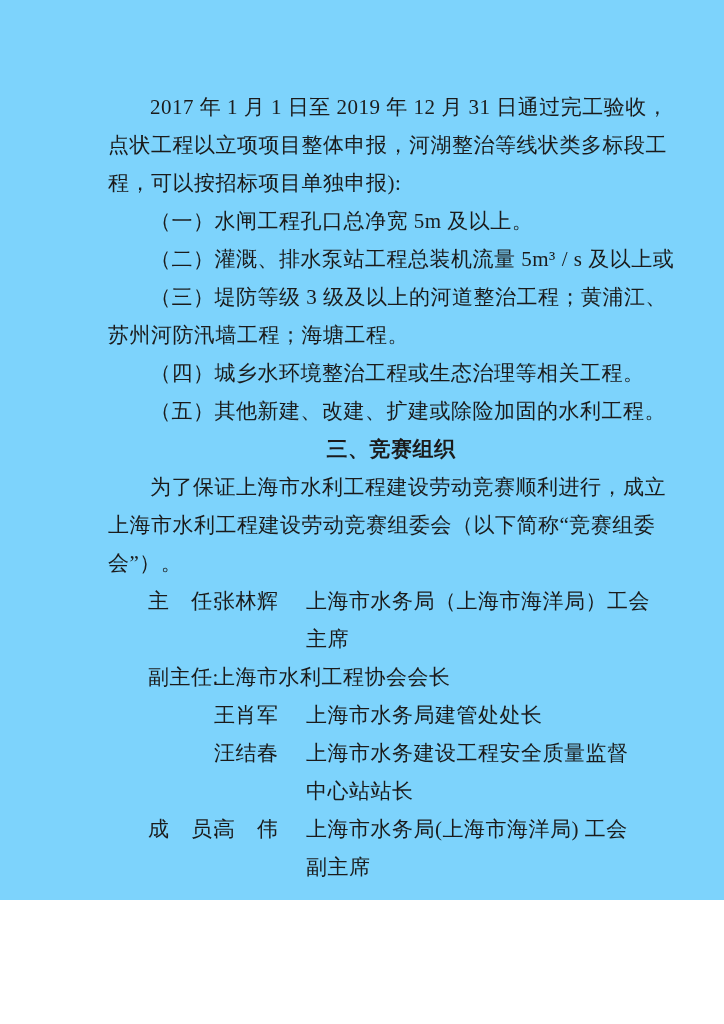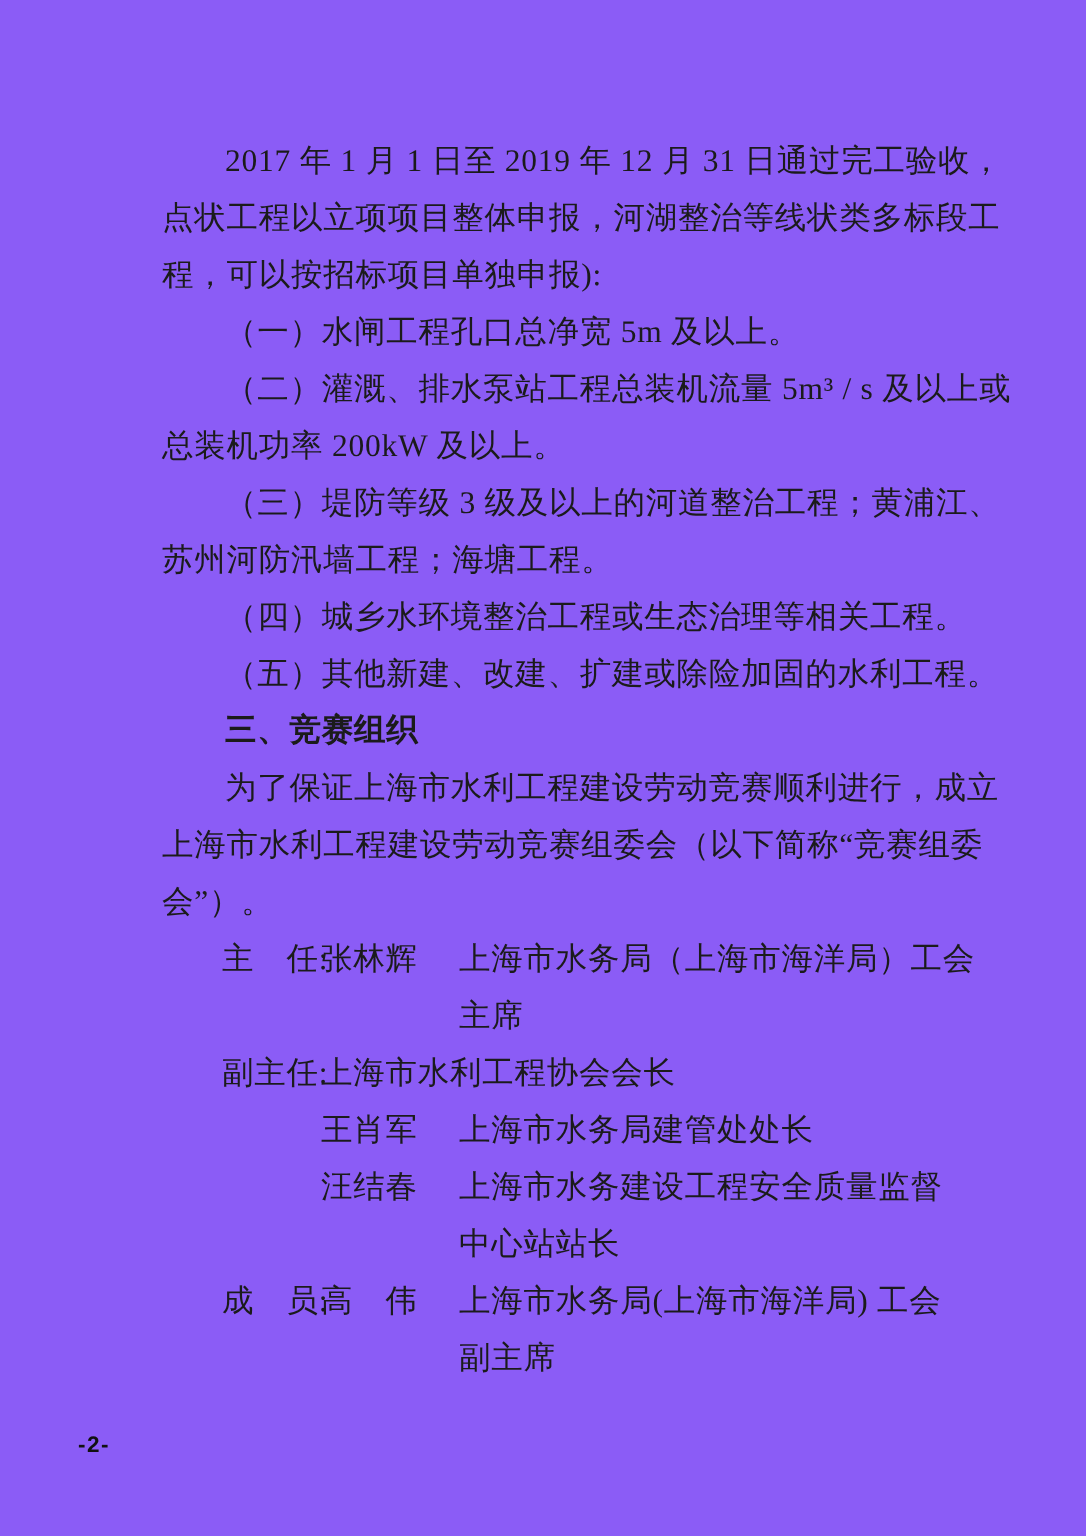--- a/index.html
+++ b/index.html
@@ -3,22 +3,22 @@
 <meta charset="utf-8">
 <style>
   html, body {
     margin: 0;
     padding: 0;
     background: #ffffff;
   }
   .page {
     position: relative;
     width: 724px;
-    height: 1024px;
-    background: #8b5cf6;
+    height: 900px;
+    background: #7dd3fc;
     overflow: hidden;
     font-family: "Liberation Serif", "DejaVu Serif", serif;
     color: #1b1b1b;
   }
   .content {
     position: absolute;
     left: 108px;
     top: 88px;
     width: 524px;
   }
@@ -29,20 +29,21 @@
     white-space: nowrap;
     letter-spacing: 0.5px;
     font-weight: normal;
   }
   .indent {
     padding-left: 42px;
   }
   .heading {
     font-family: "Liberation Sans", "DejaVu Sans", sans-serif;
     font-weight: bold;
+    text-align: center;
   }
   .committee {
     padding-left: 40px;
   }
   .committee .row {
     display: flex;
     align-items: flex-start;
   }
   .committee .role {
     flex: 0 0 auto;
@@ -87,21 +88,20 @@
 <div class="page">
   <div class="content">
 
     <p class="line indent">2017 年 1 月 1 日至 2019 年 12 月 31 日通过完工验收，</p>
     <p class="line">点状工程以立项项目整体申报，河湖整治等线状类多标段工</p>
     <p class="line">程，可以按招标项目单独申报):</p>
 
     <p class="line indent">（一）水闸工程孔口总净宽 5m 及以上。</p>
 
     <p class="line indent">（二）灌溉、排水泵站工程总装机流量 5m³ / s 及以上或</p>
-    <p class="line">总装机功率 200kW 及以上。</p>
 
     <p class="line indent">（三）堤防等级 3 级及以上的河道整治工程；黄浦江、</p>
     <p class="line">苏州河防汛墙工程；海塘工程。</p>
 
     <p class="line indent">（四）城乡水环境整治工程或生态治理等相关工程。</p>
 
     <p class="line indent">（五）其他新建、改建、扩建或除险加固的水利工程。</p>
 
     <h2 class="line heading indent">三、竞赛组织</h2>
 

